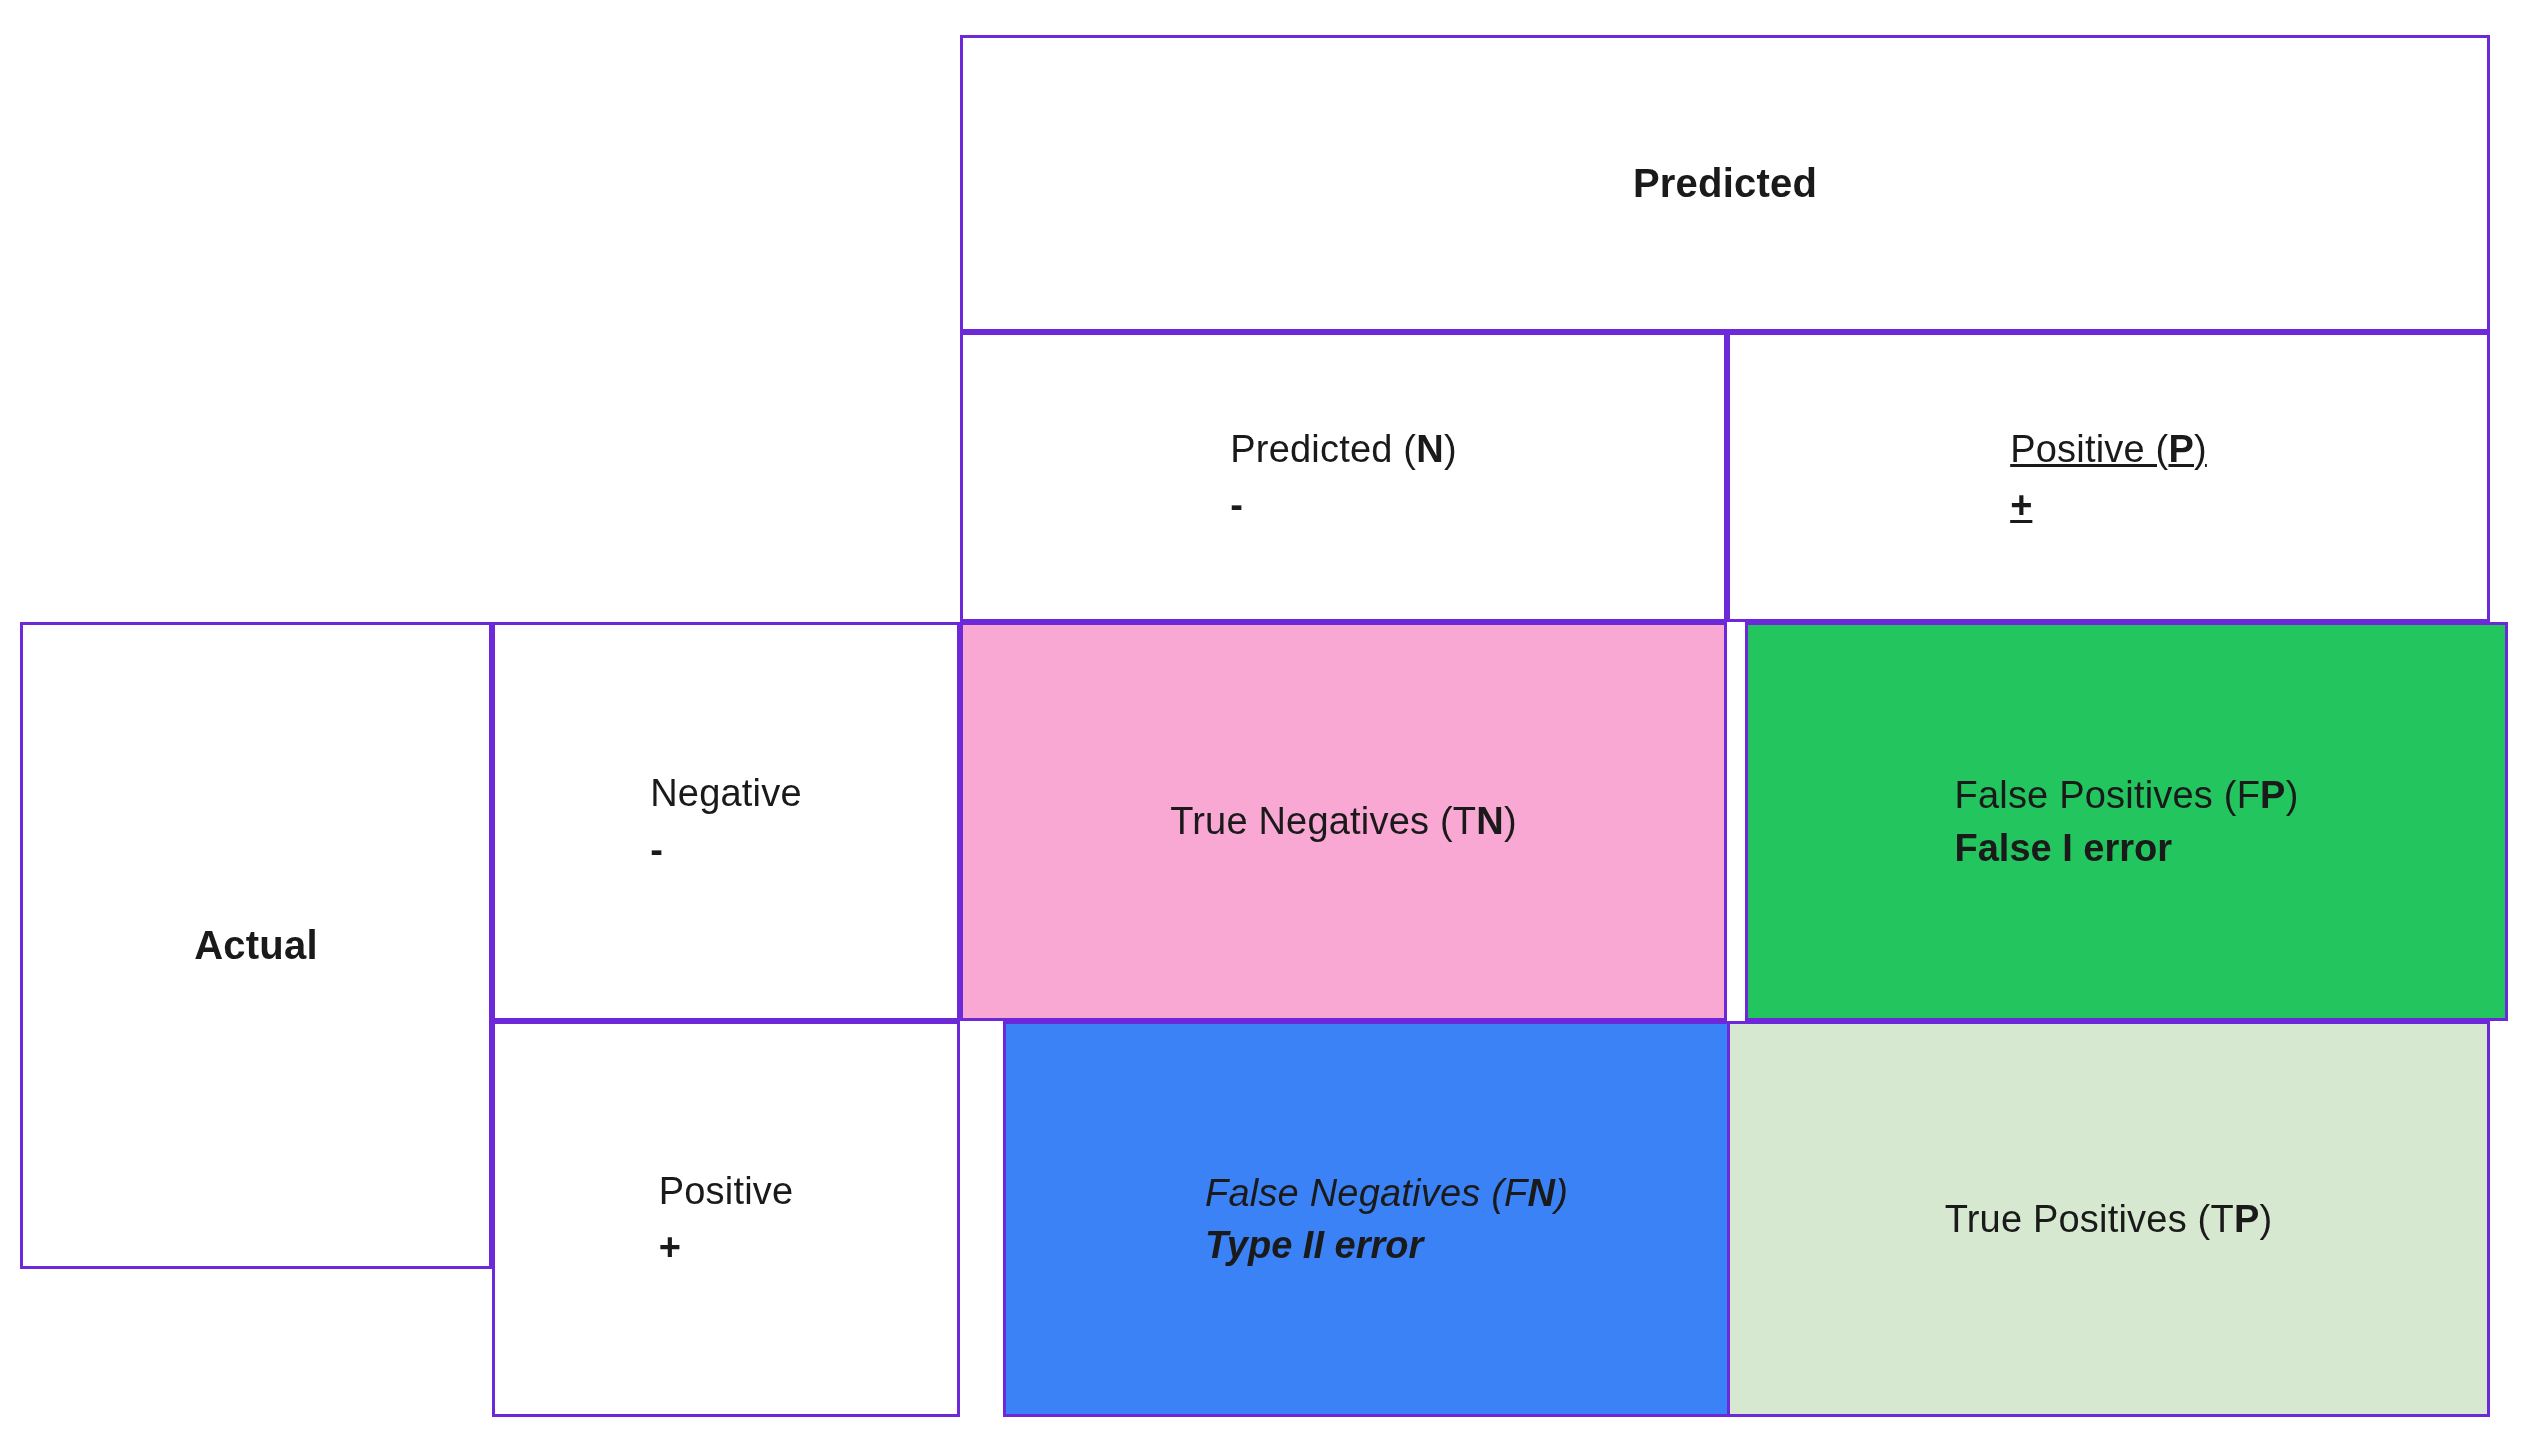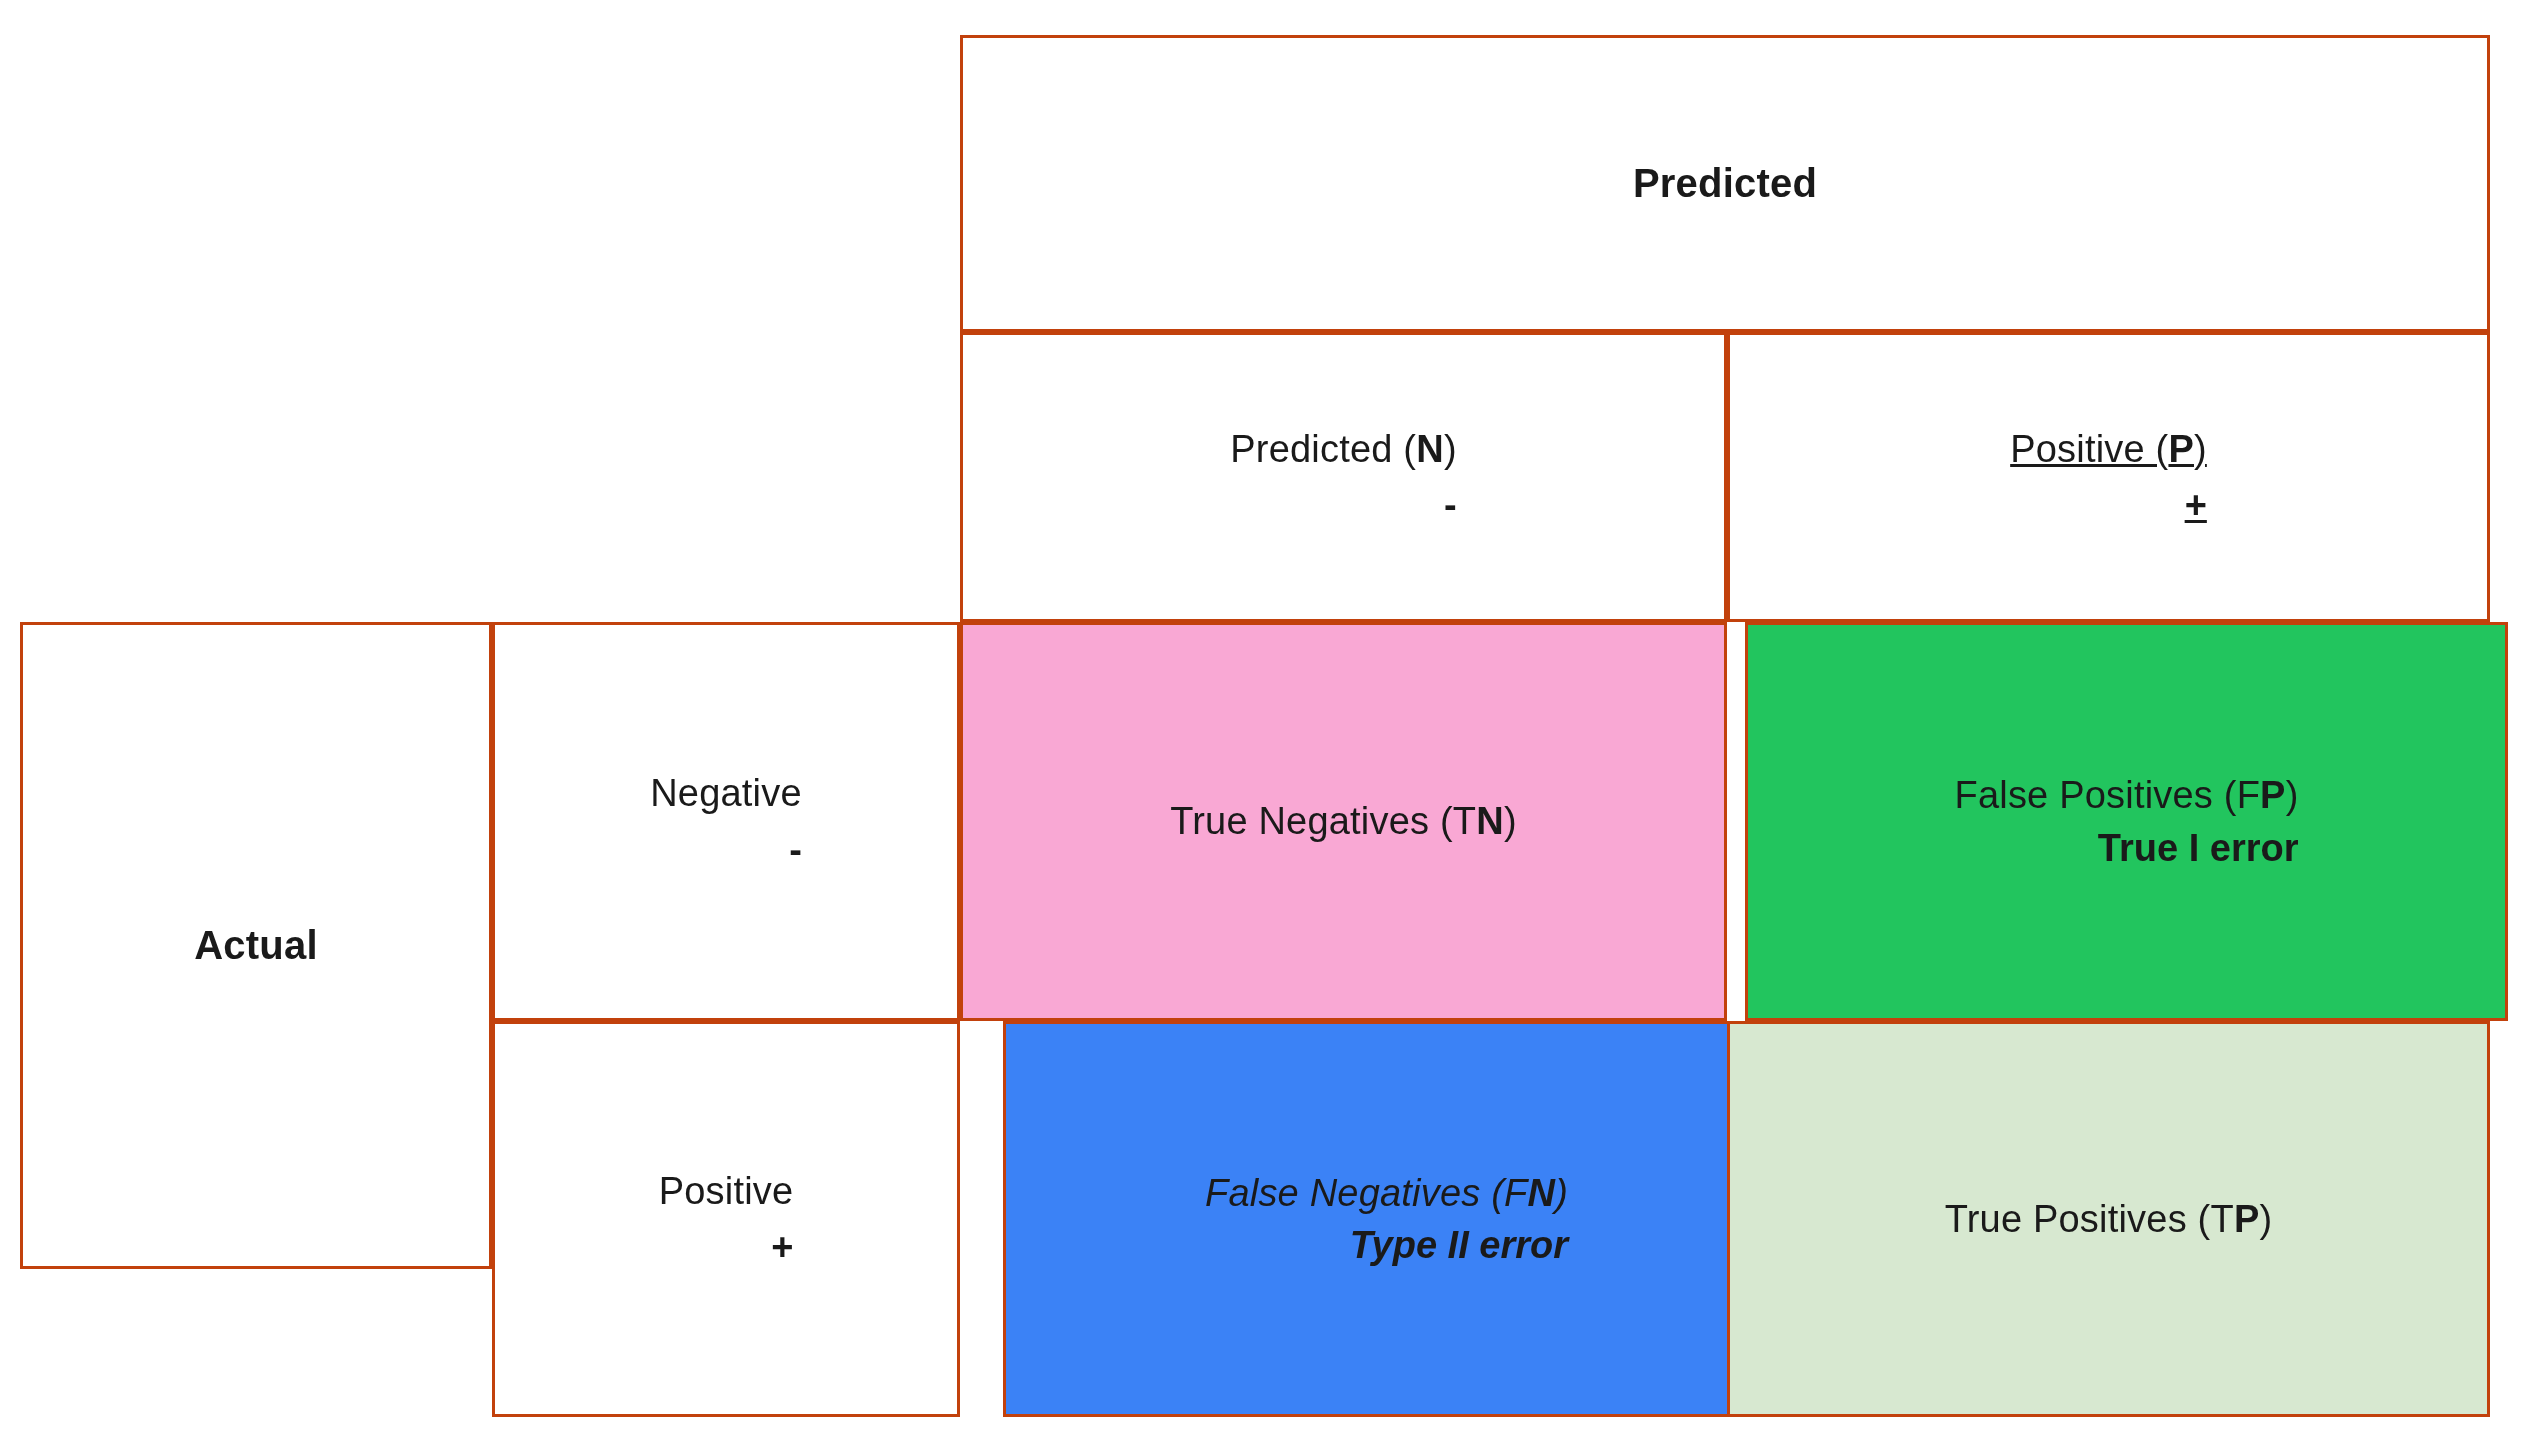--- a/index.html
+++ b/index.html
@@ -18,26 +18,26 @@
   #matrix-root {
     position: relative;
     width: 2523px;
     height: 1454px;
   }
 
   
   .cell {
     position: absolute;
     box-sizing: border-box;
-    border: 3px solid #c2410c;
+    border: 3px solid #6d28d9;
     background: #ffffff;
     display: flex;
     align-items: center;
     justify-content: center;
-    text-align: right;
+    text-align: left;
     line-height: 1.32;
   }
 
   .cell .txt {
     display: block;
     font-size: 38px;
     font-weight: 400;
     letter-spacing: 0.2px;
   }
   .cell .sub {
@@ -151,21 +151,21 @@
 
   <div class="cell" id="cell-tn">
     <span class="stack">
       <span class="txt"><span>True Negatives (T</span><b>N</b><span>)</span></span>
     </span>
   </div>
 
   <div class="cell" id="cell-fp">
     <span class="stack">
       <span class="txt"><span>False Positives (F</span><b>P</b><span>)</span></span>
-      <span class="line2">True I error</span>
+      <span class="line2">False I error</span>
     </span>
   </div>
 
   <div class="cell" id="cell-fn">
     <span class="stack">
       <span class="txt"><span>False Negatives (F</span><b>N</b><span>)</span></span>
       <span class="line2">Type II error</span>
     </span>
   </div>
 

